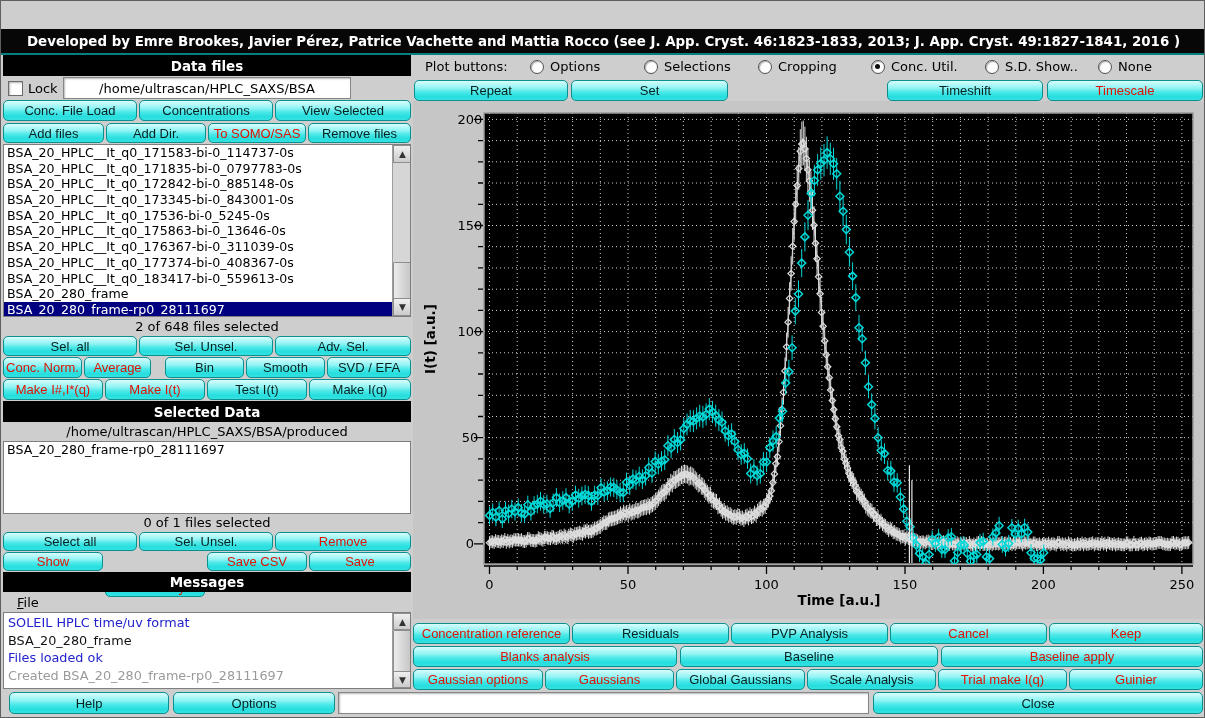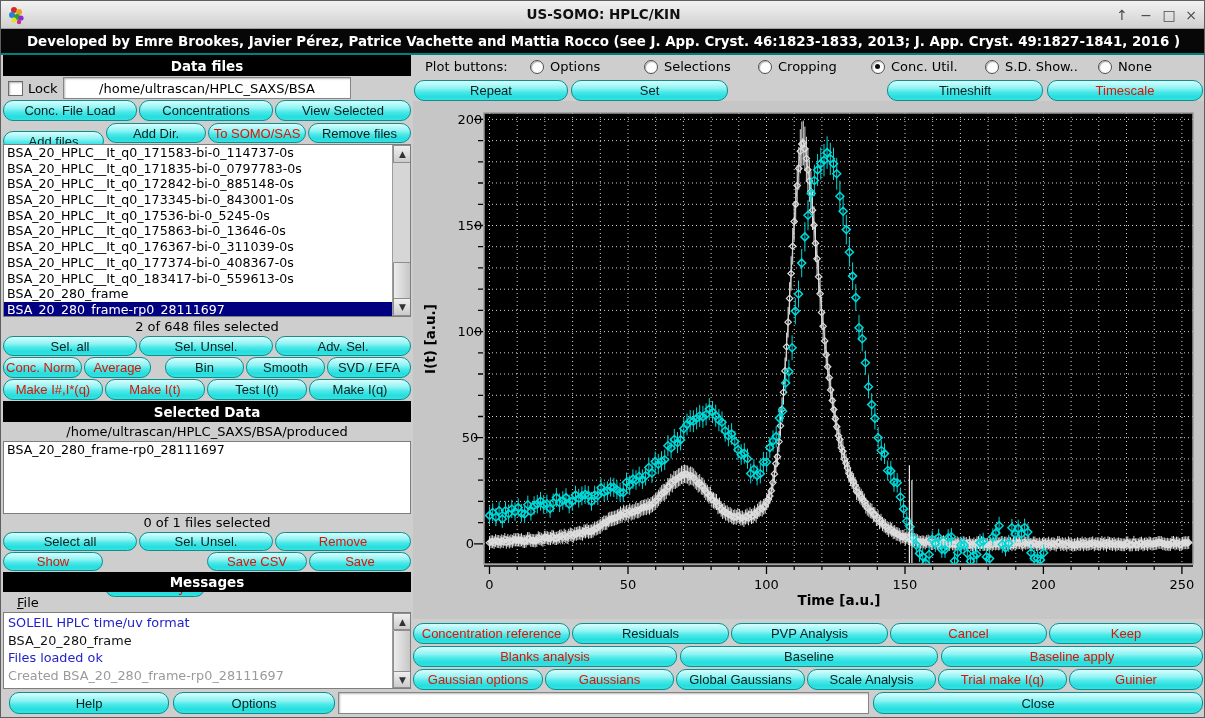--- a/index.html
+++ b/index.html
@@ -8,21 +8,21 @@
   .abs{position:absolute;box-sizing:border-box;}
   
   #titlebar{left:0;top:0;width:1205px;height:28px;background:linear-gradient(180deg,#f2f2f2,#d0d0d0);border-bottom:1px solid #a0a0a0;}
   .title-text{position:absolute;left:0;right:0;top:5px;text-align:center;font-weight:bold;font-size:13.5px;color:#101010;}
   .winbtn{position:absolute;top:4px;width:22px;height:20px;display:flex;align-items:center;justify-content:center;color:#4a4a4a;font-size:14px;}
   
   #banner{left:0;top:28px;width:1205px;height:24px;background:#070707;color:#ffffff;font-weight:bold;font-size:13.4px;display:flex;align-items:center;justify-content:center;white-space:nowrap;}
   .tealline{left:0;top:52px;width:1205px;height:2px;background:#00807e;}
   
   .hdr{background:#000;color:#fff;font-weight:bold;font-size:13.5px;display:flex;align-items:center;justify-content:center;}
-  .btn{display:flex;align-items:center;justify-content:center;font-size:13px;color:#06211f;background:linear-gradient(180deg,#d9fdfd 0%,#8ef3f3 38%,#4ce8e8 58%,#26dede 82%,#36e1e1 100%);border:1px solid #0b8f8f;border-radius:10px;white-space:nowrap;overflow:hidden;cursor:default;}
+  .btn{display:flex;align-items:center;justify-content:center;font-size:13px;color:#06211f;background:linear-gradient(180deg,#d9fdfd 0%,#8ef3f3 38%,#4ce8e8 58%,#26dede 82%,#36e1e1 100%);border:1px solid #0b8f8f;border-radius:5px;white-space:nowrap;overflow:hidden;cursor:default;}
   .btn.red{color:#e01203;}
   .sunken{background:#ffffff;border:1px solid #868686;box-shadow:inset 1px 1px 2px rgba(0,0,0,.28);}
   .pathfield{display:flex;align-items:center;justify-content:center;font-size:13px;color:#000;}
   .graybar{display:flex;align-items:center;justify-content:center;font-size:13px;color:#000;background:#cecece;}
   .list{background:#fff;border:1px solid #7e7e7e;overflow:hidden;font-size:12.6px;color:#000;}
   .lrow{height:15.7px;line-height:15.7px;padding-left:3px;white-space:nowrap;overflow:hidden;}
   .lrow.selected{background:#000080;color:#fff;}
   .sb-btn{background:linear-gradient(180deg,#f0f0f0,#cbcbcb);border:1px solid #8e8e8e;display:flex;align-items:center;justify-content:center;font-size:9px;color:#333;}
   .sb-track{background:#d6d6d6;border-left:1px solid #9d9d9d;}
   .sb-thumb{background:linear-gradient(90deg,#ececec,#c4c4c4);border:1px solid #8e8e8e;border-radius:1px;}
@@ -36,55 +36,37 @@
   #plot-area{left:412px;top:100px;width:793px;height:518px;background:#c6c6c6;}
   svg text{fill:#000;}
   .tick{font-size:13px;text-anchor:middle;}
   .axlabel{font-size:13.5px;font-weight:bold;text-anchor:middle;}
 </style>
 </head>
 <body>
 
 <div id="app">
 
-  <div class="abs" id="titlebar">
-    <span class="abs" style="left:6px;top:4px;width:20px;height:20px;">
-      <svg width="20" height="20" viewBox="0 0 20 20">
-        <circle cx="7" cy="5" r="3" fill="#d42a2a"></circle>
-          <circle cx="12" cy="7" r="3" fill="#e9a21b"></circle>
-        <circle cx="5" cy="10" r="3" fill="#2a7fd4"></circle>
-          <circle cx="10" cy="12" r="3" fill="#27a32c"></circle>
-        <circle cx="14" cy="13" r="2.6" fill="#8a2ad4"></circle>
-          <circle cx="7" cy="15" r="2.6" fill="#e6e02a"></circle>
-        <circle cx="12" cy="17" r="2.2" fill="#d42a8c"></circle>
-      </svg>
-    </span>
-    <div class="title-text">US-SOMO: HPLC/KIN</div>
-    <span class="winbtn" style="left:1110px;">↑</span>
-    <span class="winbtn" style="left:1134px;">−</span>
-    <span class="winbtn" style="left:1157px;">□</span>
-    <span class="winbtn" style="left:1179px;">×</span>
-  </div>
 
   <div class="abs" id="banner">Developed by Emre Brookes, Javier Pérez, Patrice Vachette and Mattia Rocco (see J. App. Cryst. 46:1823-1833, 2013; J. App. Cryst. 49:1827-1841, 2016 )</div>
   <div class="abs tealline"></div>
 
   <div class="abs hdr" style="left:2px;top:54px;width:408px;height:21px;">Data files</div>
 
   <div class="abs" style="left:2px;top:76px;width:60px;height:22px;background:#cecece;display:flex;align-items:center;gap:5px;padding-left:5px;">
     <span class="checkbox"></span>
     <span style="font-size:13px;">Lock</span>
   </div>
   <div class="abs sunken pathfield" style="left:62px;top:76px;width:288px;height:22px;">/home/ultrascan/HPLC_SAXS/BSA</div>
 
   <button class="abs btn" style="left:2px;top:99px;width:134px;height:21px;">Conc. File Load</button>
   <button class="abs btn" style="left:138px;top:99px;width:134px;height:21px;">Concentrations</button>
   <button class="abs btn" style="left:274px;top:99px;width:136px;height:21px;">View Selected</button>
 
-  <button class="abs btn" style="left:2px;top:122px;width:101px;height:20px;margin-top:8px;">Add files</button>
+  <button class="abs btn" style="left:2px;top:122px;width:101px;height:20px;">Add files</button>
   <button class="abs btn" style="left:105px;top:122px;width:100px;height:20px;">Add Dir.</button>
   <button class="abs btn red" style="left:207px;top:122px;width:98px;height:20px;">To SOMO/SAS</button>
   <button class="abs btn" style="left:307px;top:122px;width:103px;height:20px;">Remove files</button>
 
   <div class="abs list" style="left:2px;top:143px;width:408px;height:173px;">
     <div style="position:absolute;left:0;top:0;right:18px;bottom:0;">
       <div class="lrow">BSA_20_HPLC__It_q0_171583-bi-0_114737-0s</div>
       <div class="lrow">BSA_20_HPLC__It_q0_171835-bi-0_0797783-0s</div>
       <div class="lrow">BSA_20_HPLC__It_q0_172842-bi-0_885148-0s</div>
       <div class="lrow">BSA_20_HPLC__It_q0_173345-bi-0_843001-0s</div>

